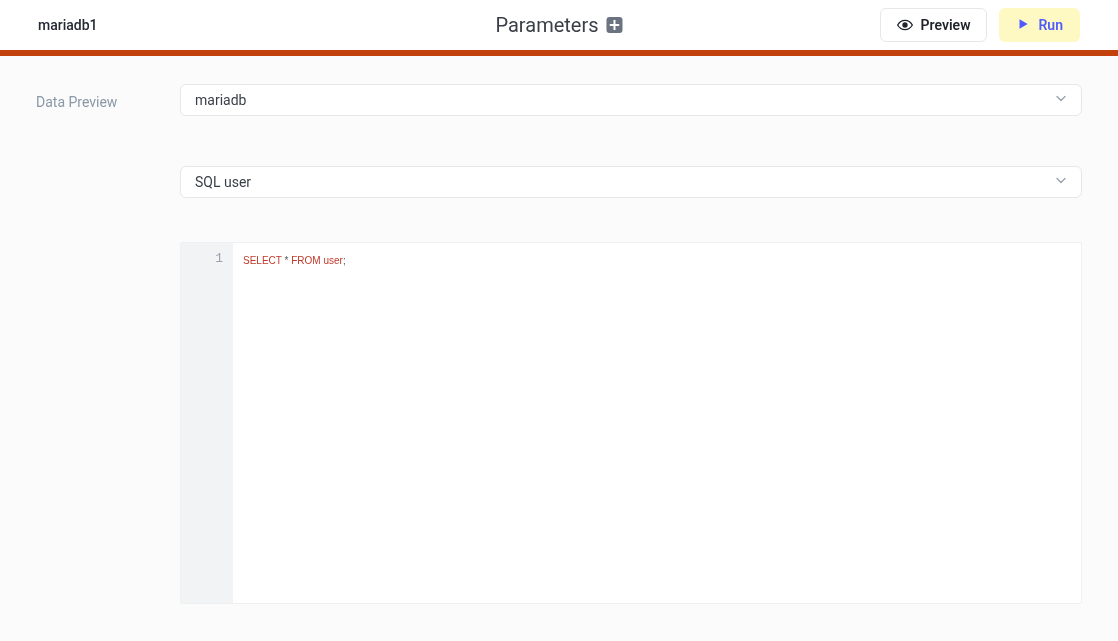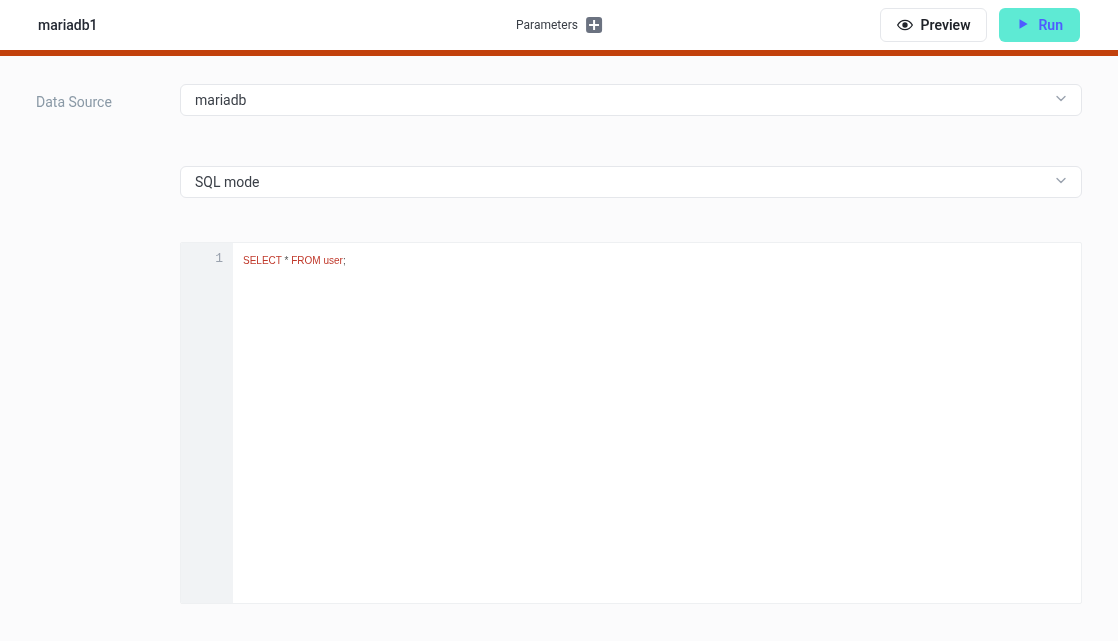--- a/index.html
+++ b/index.html
@@ -27,21 +27,21 @@
     color: #242933;
     font-weight: 500;
   }
   .topbar-center {
     position: absolute;
     left: 50%;
     transform: translateX(-50%);
     display: flex;
     align-items: center;
     gap: 8px;
-    font-size: 12px;
+    font-size: 20px;
     color: #3a3f47;
     cursor: pointer;
   }
   .plus-badge {
     width: 16px;
     height: 16px;
     border-radius: 3px;
     background: #6b7280;
     display: inline-flex;
     align-items: center;
@@ -67,21 +67,21 @@
     cursor: pointer;
     border: 1px solid transparent;
     user-select: none;
   }
   .btn-outline {
     background: #ffffff;
     border-color: #e5e7eb;
     color: #1f2329;
   }
   .btn-primary-soft {
-    background: #5eead4;
+    background: #fef9c3;
     color: #4f5bff;
     border-color: transparent;
   }
   .btn-primary-soft svg path { fill: #4f5bff; }
 
   
   .content {
     padding: 28px 36px 0 36px;
   }
   .row {
@@ -190,40 +190,40 @@
           </svg>
       </span>
       <span>Run</span>
     </div>
   </div>
 </div>
 
 <div class="content">
 
   <div class="row">
-    <div class="label-col">Data Source</div>
+    <div class="label-col">Data Preview</div>
     <div class="field-col">
       <div class="select">
         <span>mariadb</span>
         <span class="chevron">
           <svg width="16" height="16" viewBox="0 0 24 24" fill="none" stroke="#9aa2ae" stroke-width="2" stroke-linecap="round" stroke-linejoin="round">
               <polyline points="6 9 12 15 18 9"></polyline>
             </svg>
         </span>
       </div>
     </div>
   </div>
 
   <div class="spacer-lg"></div>
 
   <div class="row">
     <div class="label-col"></div>
     <div class="field-col">
       <div class="select">
-        <span>SQL mode</span>
+        <span>SQL user</span>
         <span class="chevron">
           <svg width="16" height="16" viewBox="0 0 24 24" fill="none" stroke="#9aa2ae" stroke-width="2" stroke-linecap="round" stroke-linejoin="round">
               <polyline points="6 9 12 15 18 9"></polyline>
             </svg>
         </span>
       </div>
 
       <div class="editor">
         <div class="gutter">
           <div>1</div>

